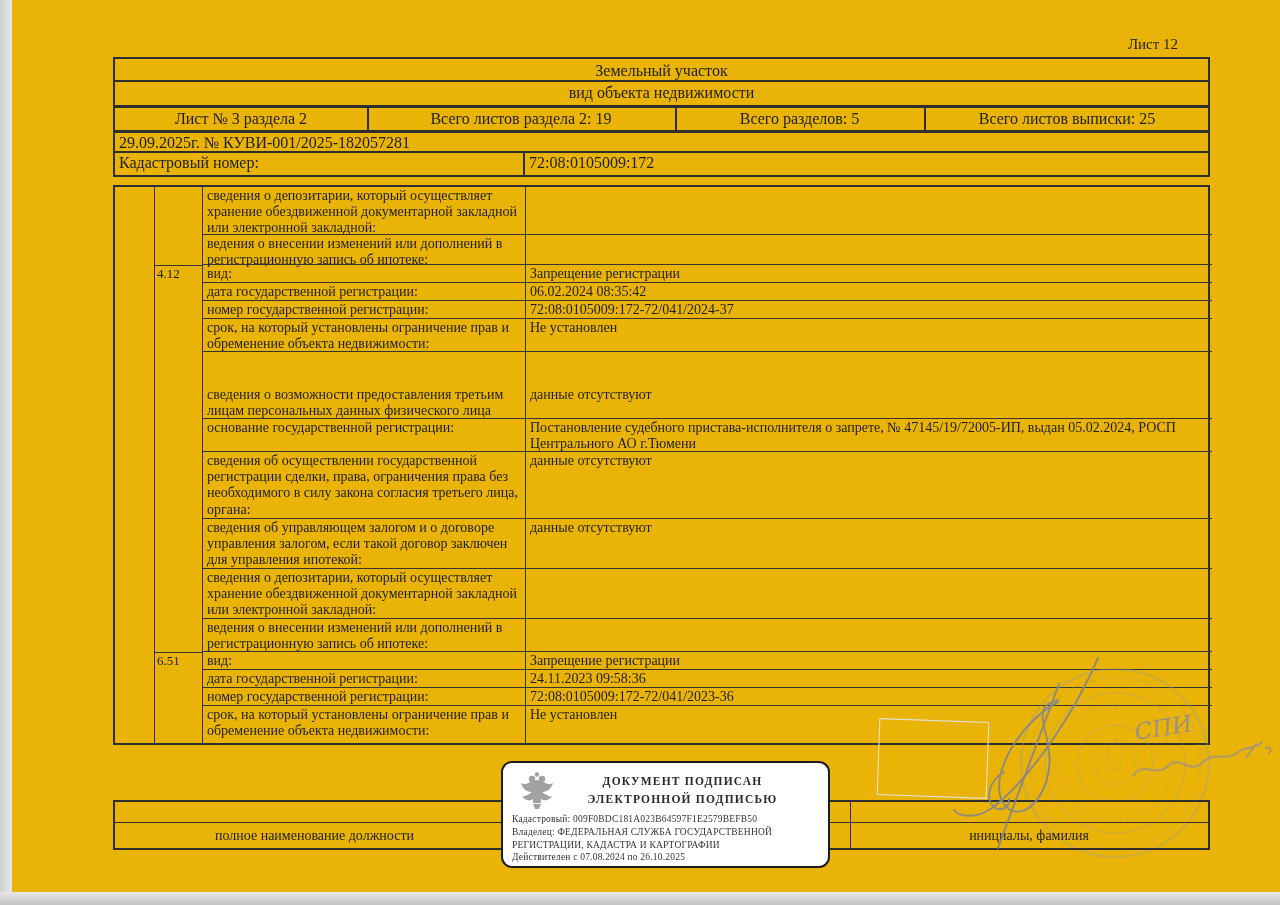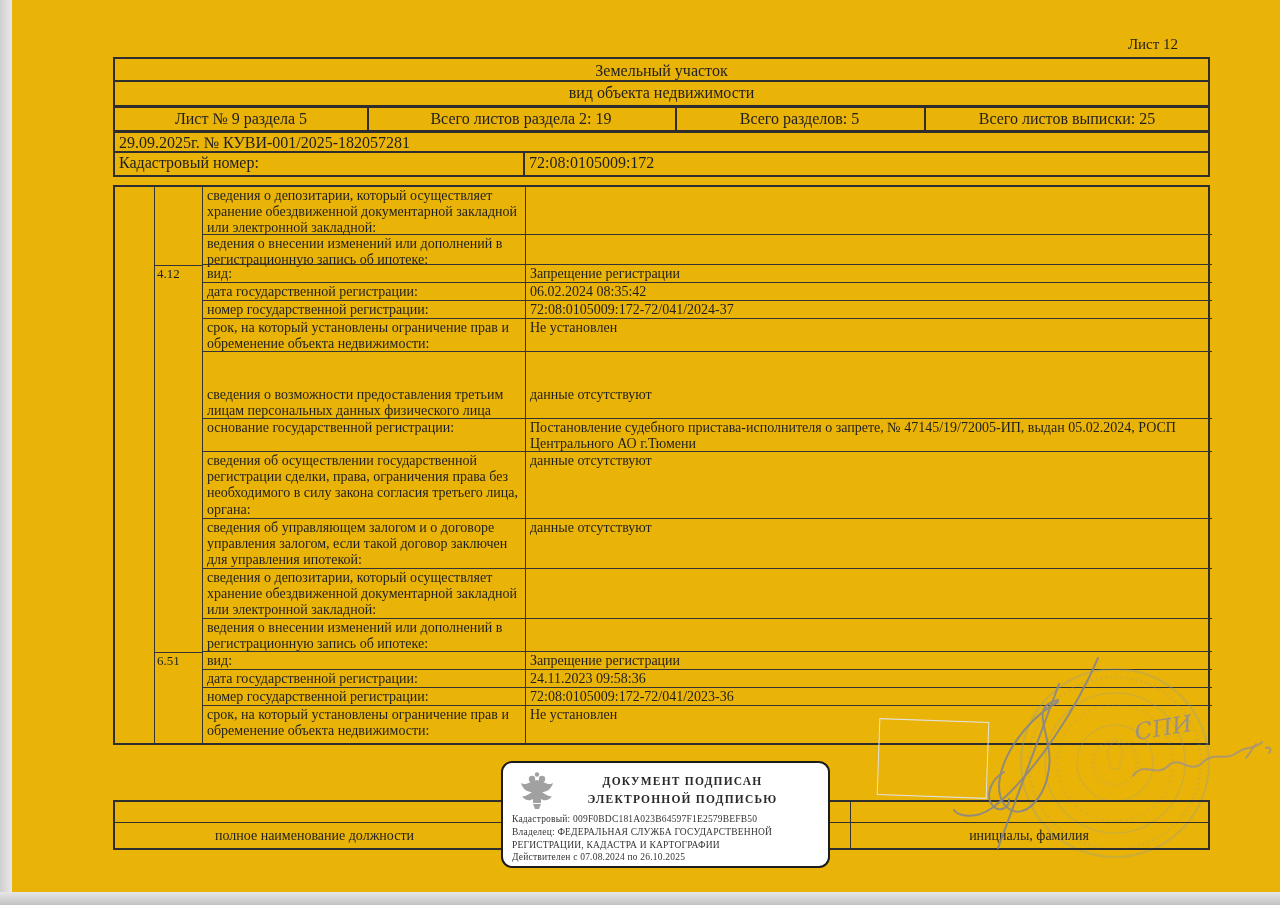--- a/index.html
+++ b/index.html
@@ -47,21 +47,21 @@
   <div class="box" style="left:113px;top:57px;width:1093px;height:46px;">
     <div class="ctr t14" style="position:absolute;left:0;right:0;top:0;height:23px;">Земельный участок</div>
     <div class="hline" style="top:21px;"></div>
     <div class="ctr t14" style="position:absolute;left:0;right:0;top:23px;height:22px;">вид объекта недвижимости</div>
   </div>
 
   <div class="box" style="left:113px;top:106px;width:1093px;height:22px;">
     <div class="cellline" style="left:252px;"></div>
     <div class="cellline" style="left:560px;"></div>
     <div class="cellline" style="left:809px;"></div>
-    <div class="ctr t14" style="position:absolute;left:0;width:252px;top:0;bottom:0;">Лист № 9 раздела 5</div>
+    <div class="ctr t14" style="position:absolute;left:0;width:252px;top:0;bottom:0;">Лист № 3 раздела 2</div>
     <div class="ctr t14" style="position:absolute;left:254px;width:304px;top:0;bottom:0;">Всего листов раздела 2: 19</div>
     <div class="ctr t14" style="position:absolute;left:562px;width:245px;top:0;bottom:0;">Всего разделов: 5</div>
     <div class="ctr t14" style="position:absolute;left:811px;right:0;top:0;bottom:0;">Всего листов выписки: 25</div>
   </div>
 
   <div class="box" style="left:113px;top:131px;width:1093px;height:42px;">
     <div class="t14" style="position:absolute;left:4px;top:2px;">29.09.2025г. № КУВИ-001/2025-182057281</div>
     <div class="hline" style="top:18px;"></div>
     <div class="cellline" style="left:408px;top:20px;"></div>
     <div class="t14" style="position:absolute;left:4px;top:22px;">Кадастровый номер:</div>

